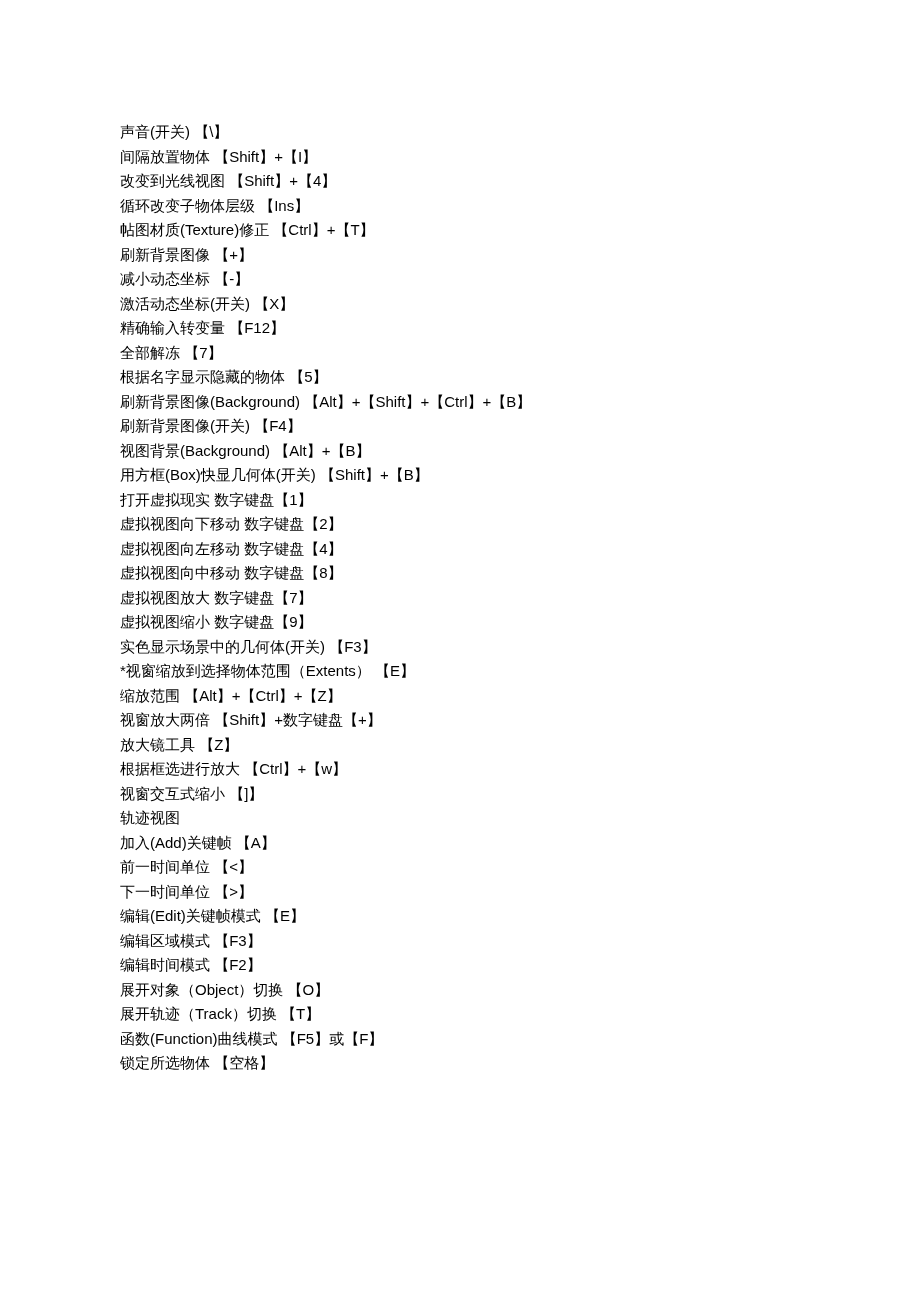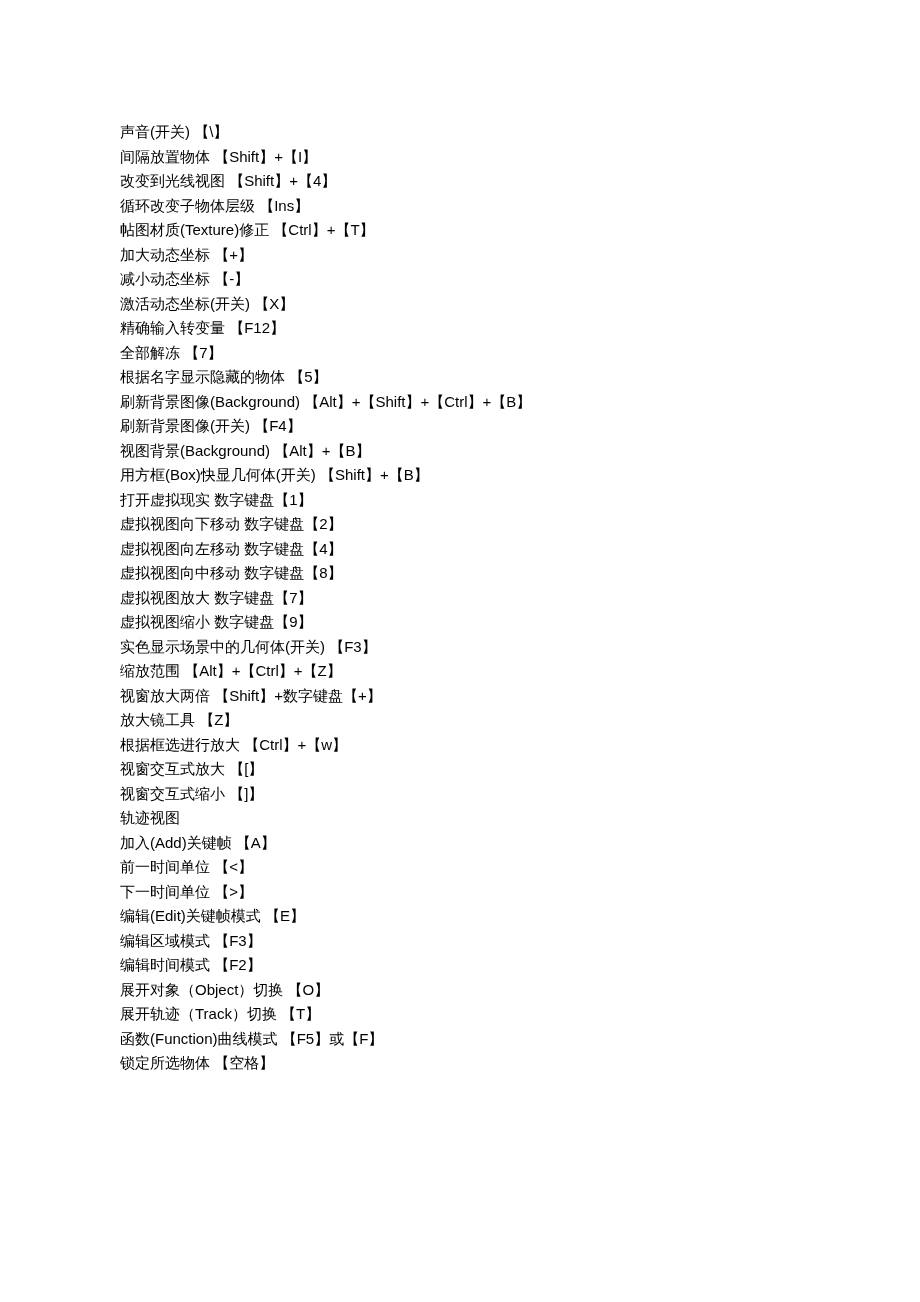--- a/index.html
+++ b/index.html
@@ -19,42 +19,42 @@
   </style>
 </head>
 <body>
 
 <div id="content">
     <div class="line">声音(开关) 【\】</div>
     <div class="line">间隔放置物体 【Shift】+【I】</div>
     <div class="line">改变到光线视图 【Shift】+【4】</div>
     <div class="line">循环改变子物体层级 【Ins】</div>
     <div class="line">帖图材质(Texture)修正 【Ctrl】+【T】</div>
-    <div class="line">加大动态坐标 【+】</div>
+    <div class="line">刷新背景图像 【+】</div>
     <div class="line">减小动态坐标 【-】</div>
     <div class="line">激活动态坐标(开关) 【X】</div>
     <div class="line">精确输入转变量 【F12】</div>
     <div class="line">全部解冻 【7】</div>
     <div class="line">根据名字显示隐藏的物体 【5】</div>
     <div class="line">刷新背景图像(Background) 【Alt】+【Shift】+【Ctrl】+【B】</div>
     <div class="line">刷新背景图像(开关) 【F4】</div>
     <div class="line">视图背景(Background) 【Alt】+【B】</div>
     <div class="line">用方框(Box)快显几何体(开关) 【Shift】+【B】</div>
     <div class="line">打开虚拟现实 数字键盘【1】</div>
     <div class="line">虚拟视图向下移动 数字键盘【2】</div>
     <div class="line">虚拟视图向左移动 数字键盘【4】</div>
     <div class="line">虚拟视图向中移动 数字键盘【8】</div>
     <div class="line">虚拟视图放大 数字键盘【7】</div>
     <div class="line">虚拟视图缩小 数字键盘【9】</div>
     <div class="line">实色显示场景中的几何体(开关) 【F3】</div>
+    <div class="line">*视窗缩放到选择物体范围（Extents） 【E】</div>
     <div class="line">缩放范围 【Alt】+【Ctrl】+【Z】</div>
     <div class="line">视窗放大两倍 【Shift】+数字键盘【+】</div>
     <div class="line">放大镜工具 【Z】</div>
     <div class="line">根据框选进行放大 【Ctrl】+【w】</div>
-    <div class="line">视窗交互式放大 【[】</div>
     <div class="line">视窗交互式缩小 【]】</div>
     <div class="line">轨迹视图</div>
     <div class="line">加入(Add)关键帧 【A】</div>
     <div class="line">前一时间单位 【&lt;】</div>
     <div class="line">下一时间单位 【&gt;】</div>
     <div class="line">编辑(Edit)关键帧模式 【E】</div>
     <div class="line">编辑区域模式 【F3】</div>
     <div class="line">编辑时间模式 【F2】</div>
     <div class="line">展开对象（Object）切换 【O】</div>
     <div class="line">展开轨迹（Track）切换 【T】</div>

